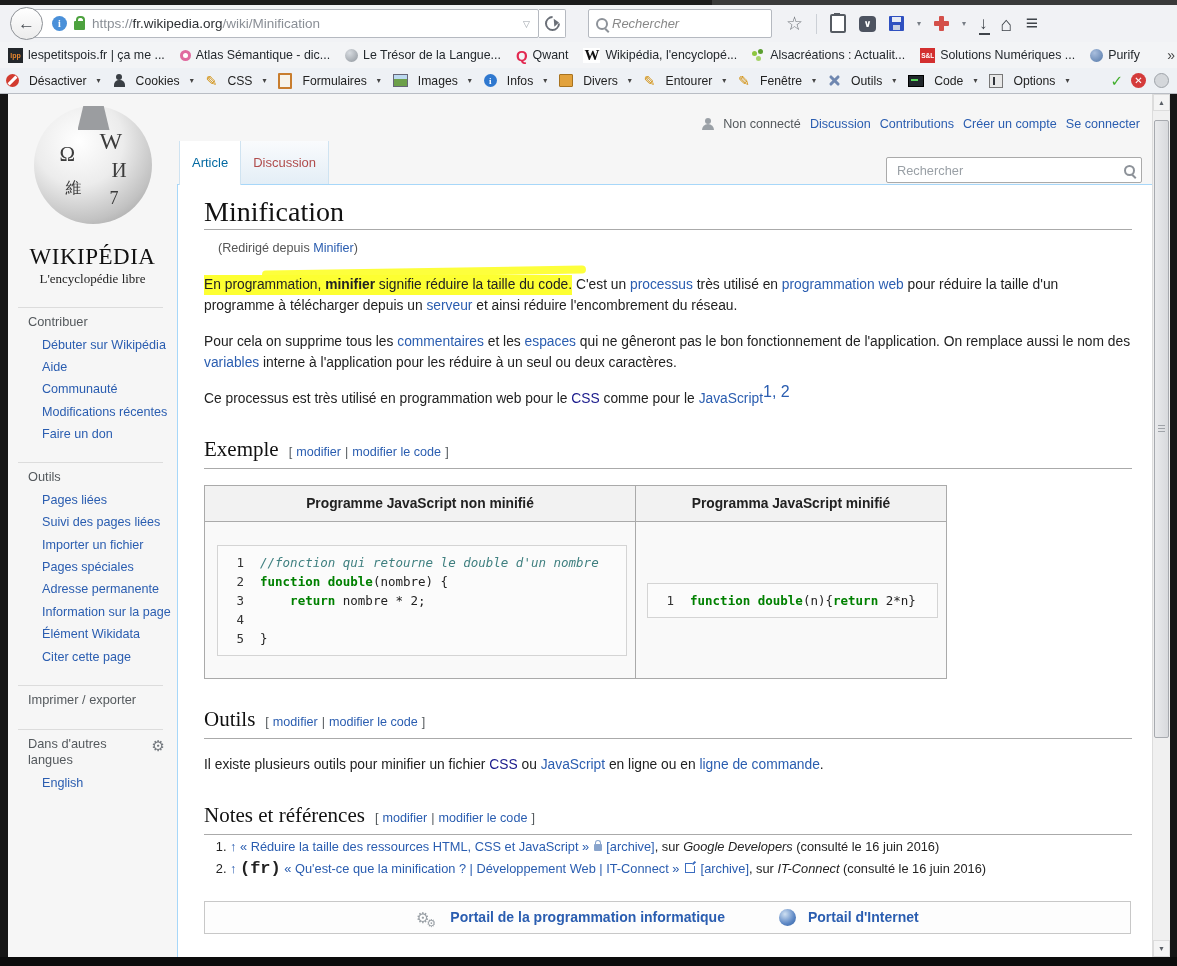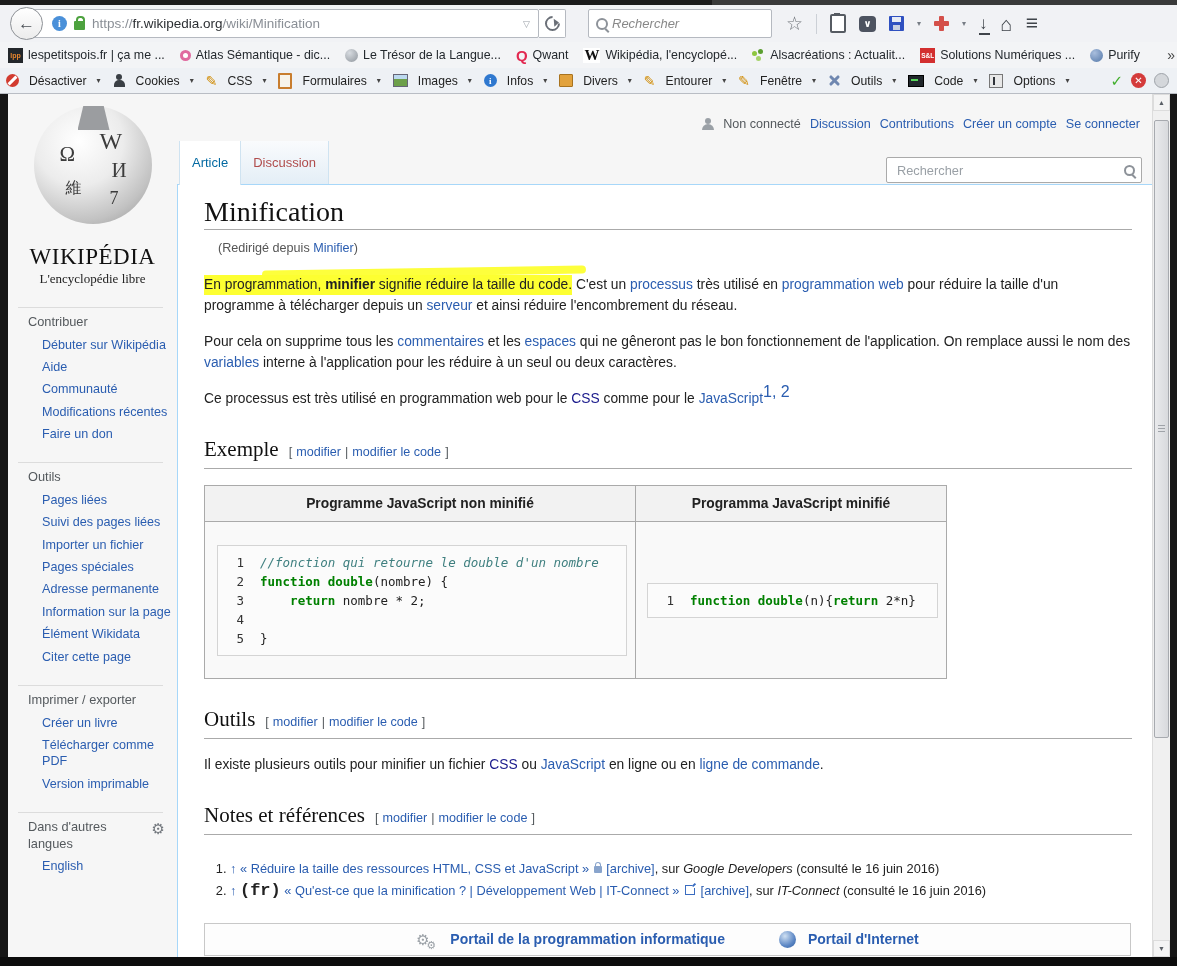--- a/index.html
+++ b/index.html
@@ -192,21 +192,21 @@
   td.cell-left{width:426px;}
   .codebox{background:#fbfbfb;border:1px solid #d4d4d4;font-family:"DejaVu Sans Mono","Liberation Mono",monospace;
            font-size:12.5px;line-height:19px;padding:7px 8px;}
   .codebox-left{width:392px;margin-left:4px;}
   .codebox-right{width:273px;margin-left:3px;}
   .code-line{display:flex;min-height:19px;white-space:pre;}
   .ln{width:18px;text-align:right;margin-right:16px;color:#333;flex:none;}
   .seg.kw{color:#008000;font-weight:bold;}
   .seg.comment{color:#408080;font-style:italic;}
   
-  ol.refs{margin:24px 0 0 4px;padding-left:22px;font-size:12.8px;line-height:20px;color:#222;}
+  ol.refs{margin:2px 0 0 4px;padding-left:22px;font-size:12.8px;line-height:20px;color:#222;}
   ol.refs li{margin:2px 0;}
   .ric{display:inline-block;position:relative;}
   .ric-lock{width:8px;height:7px;background:#89a4cc;border-radius:1px;margin:0 1px;}
   .ric-lock::before{content:'';position:absolute;top:-4px;left:1px;width:4px;height:4px;border:1.5px solid #89a4cc;border-bottom:none;border-radius:3px 3px 0 0;}
   .ric-ext{width:8px;height:8px;border:1px solid #3a6cc0;margin:0 2px;}
   .ric-ext::before{content:'';position:absolute;right:-3px;top:-3px;width:5px;height:5px;background:#fff;}
   .ric-ext::after{content:'';position:absolute;right:-2px;top:-2px;width:4px;height:2px;background:#3a6cc0;transform:rotate(-45deg);}
   
   .portal-box{margin-top:22px;border:1px solid #c8c8c8;background:#fdfdfd;height:33px;display:flex;align-items:center;justify-content:center;gap:54px;width:927px;box-sizing:border-box;}
   .portal{display:flex;align-items:center;gap:12px;}
@@ -405,25 +405,20 @@
         <li data-interactable="true"><span class="slink" data-interactable="true">Pages spéciales</span></li>
         <li data-interactable="true"><span class="slink" data-interactable="true">Adresse permanente</span></li>
         <li data-interactable="true"><span class="slink" data-interactable="true">Information sur la page</span></li>
         <li data-interactable="true"><span class="slink" data-interactable="true">Élément Wikidata</span></li>
         <li data-interactable="true"><span class="slink" data-interactable="true">Citer cette page</span></li>
       </ul>
     </div>
     <div class="side-section" data-interactable="false">
       <div class="rule" data-interactable="false"></div>
       <div class="side-header" data-interactable="false">Imprimer / exporter</div>
-      <ul class="side-links">
-        <li data-interactable="true"><span class="slink" data-interactable="true">Créer un livre</span></li>
-        <li data-interactable="true"><span class="slink" data-interactable="true">Télécharger comme PDF</span></li>
-        <li data-interactable="true"><span class="slink" data-interactable="true">Version imprimable</span></li>
-      </ul>
     </div>
     <div class="side-section" data-interactable="false">
       <div class="rule" data-interactable="false"></div>
       <div class="side-header" data-interactable="false"><span data-interactable="false">Dans d'autres langues</span><span class="gear" data-interactable="true">⚙</span></div>
       <ul class="side-links">
         <li data-interactable="true"><span class="slink" data-interactable="true">English</span></li>
 
       </ul>
 
     </div>

